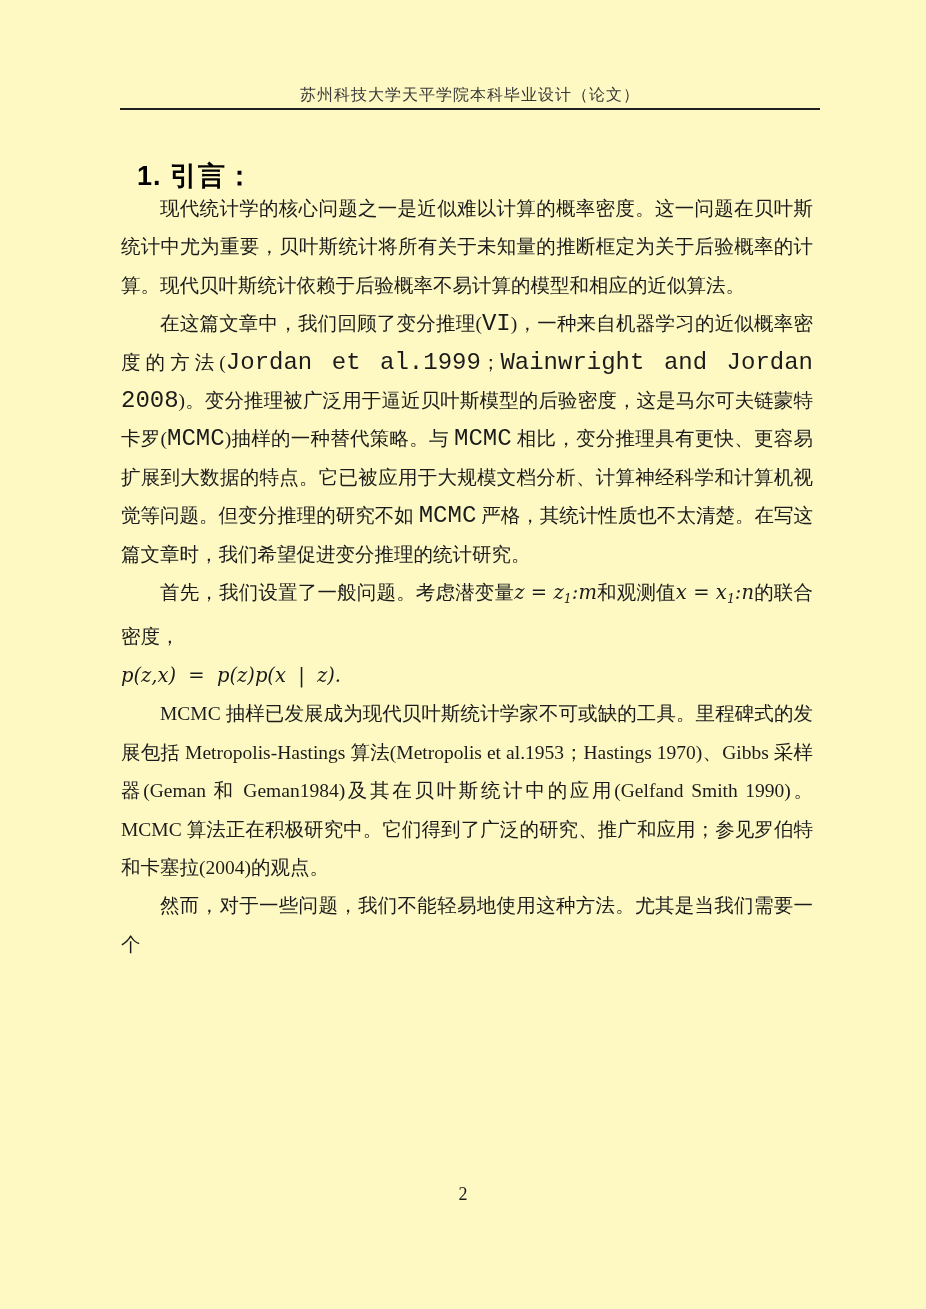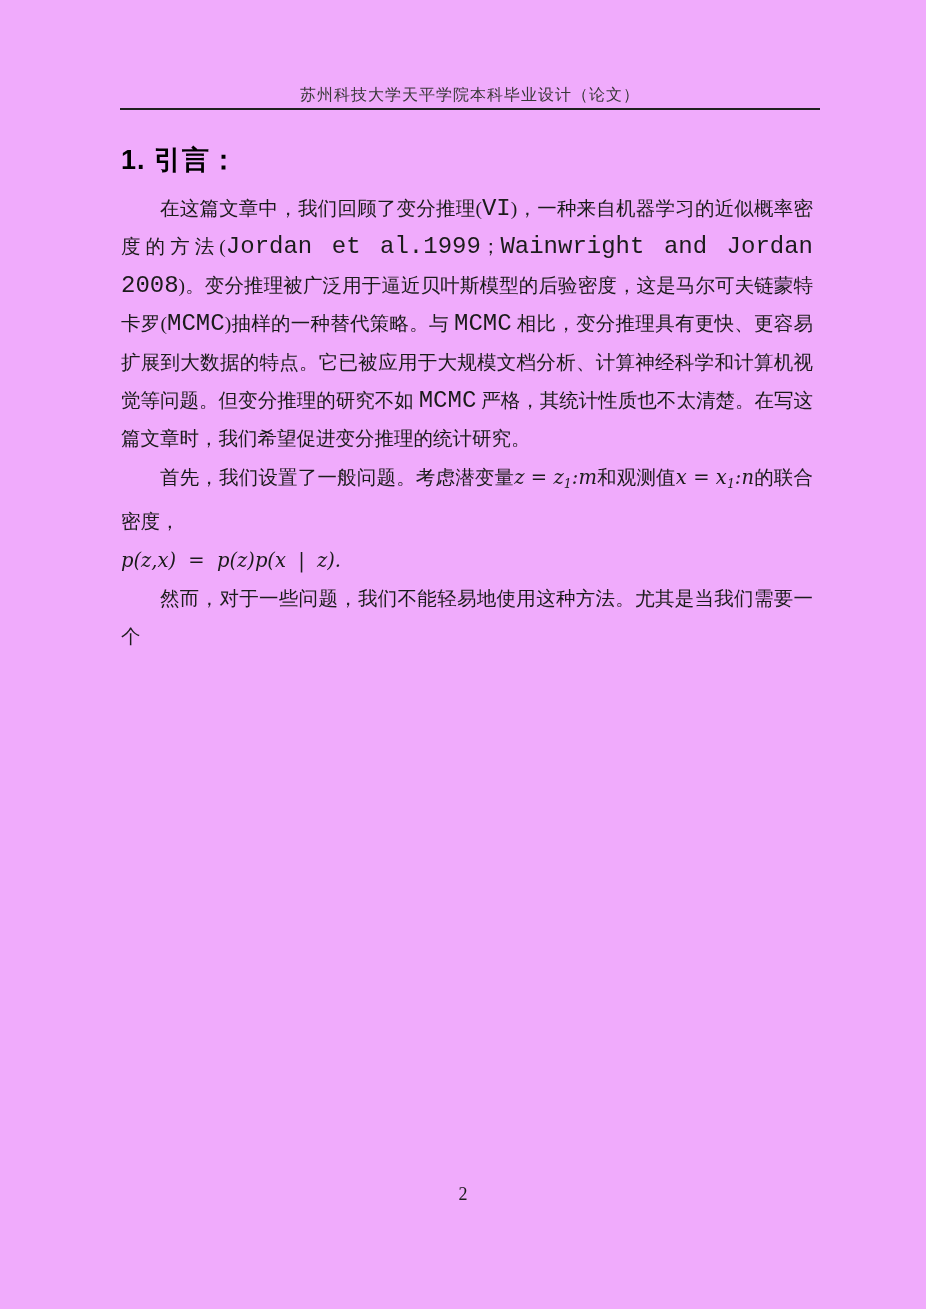--- a/index.html
+++ b/index.html
@@ -5,21 +5,21 @@
   html, body {
     margin: 0;
     padding: 0;
     background: #ffffff;
   }
   .page {
     position: relative;
     width: 926px;
     height: 1309px;
     margin: 0 auto;
-    background: #f0abfc;
+    background: #fef9c3;
     color: #1b1b1b;
     font-family: "Liberation Serif", serif;
     overflow: hidden;
   }
   .header {
     position: absolute;
     top: 85px;
     left: 120px;
     width: 700px;
     text-align: center;
@@ -32,21 +32,21 @@
   }
   .header-rule {
     margin-top: 3px;
     height: 2px;
     background: #202020;
   }
   .heading {
     position: absolute;
     top: 142px;
     left: 121px;
-    margin: 0;
+    margin: 16px;
     font-family: "Liberation Sans", sans-serif;
     font-weight: bold;
     font-size: 27px;
     color: #000000;
     letter-spacing: 1px;
   }
   .doc-body {
     position: absolute;
     top: 190px;
     left: 121px;
@@ -96,21 +96,23 @@
 <div class="page">
 
   <div class="header">
     <div class="header-text">苏州科技大学天平学院本科毕业设计（论文）</div>
     <div class="header-rule"></div>
   </div>
 
   <h1 class="heading">1. 引言：</h1>
 
   <div class="doc-body">
+      <p class="para"><span>现代统计学的核心问题之一是近似难以计算的概率密度。这一问题在贝叶斯统计中尤为重要，贝叶斯统计将所有关于未知量的推断框定为关于后验概率的计算。现代贝叶斯统计依赖于后验概率不易计算的模型和相应的近似算法。</span></p>
       <p class="para"><span>在这篇文章中，我们回顾了变分推理(</span><span class="r-mono">VI</span><span>)，一种来自机器学习的近似概率密度的方法(</span><span class="r-mono">Jordan et al.1999</span><span>；</span><span class="r-mono">Wainwright and Jordan 2008</span><span>)。变分推理被广泛用于逼近贝叶斯模型的后验密度，这是马尔可夫链蒙特卡罗(</span><span class="r-mono">MCMC</span><span>)抽样的一种替代策略。与 </span><span class="r-mono">MCMC</span><span> 相比，变分推理具有更快、更容易扩展到大数据的特点。它已被应用于大规模文档分析、计算神经科学和计算机视觉等问题。但变分推理的研究不如 </span><span class="r-mono">MCMC</span><span> 严格，其统计性质也不太清楚。在写这篇文章时，我们希望促进变分推理的统计研究。</span></p>
       <p class="para"><span>首先，我们设置了一般问题。考虑潜变量</span><span class="r-i">z = z</span><span class="r-sub">1</span><span class="r-i">:m</span><span>和观测值</span><span class="r-i">x = x</span><span class="r-sub">1</span><span class="r-i">:n</span><span>的联合密度，</span></p>
       <p class="formula"><span class="r-i">p(z,x) = p(z)p(x | z).</span></p>
+      <p class="para"><span>MCMC 抽样已发展成为现代贝叶斯统计学家不可或缺的工具。里程碑式的发展包括 Metropolis-Hastings 算法(Metropolis et al.1953；Hastings 1970)、Gibbs 采样器(Geman 和 Geman1984)及其在贝叶斯统计中的应用(Gelfand Smith 1990)。MCMC 算法正在积极研究中。它们得到了广泛的研究、推广和应用；参见罗伯特和卡塞拉(2004)的观点。</span></p>
       <p class="para"><span>然而，对于一些问题，我们不能轻易地使用这种方法。尤其是当我们需要一个</span></p>
     </div>
 
   <div class="page-number">2</div>
 
 </div>
 
 </body></html>

